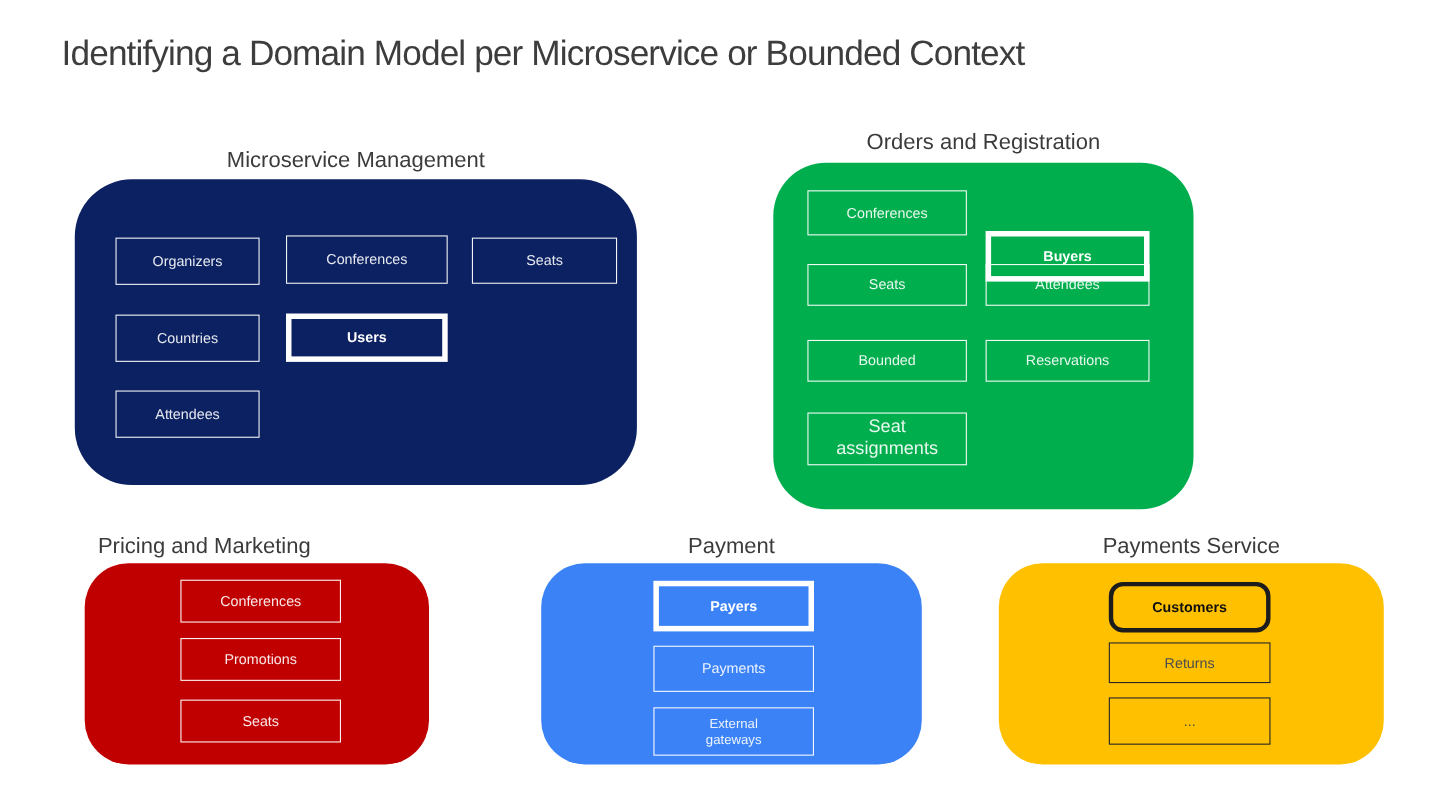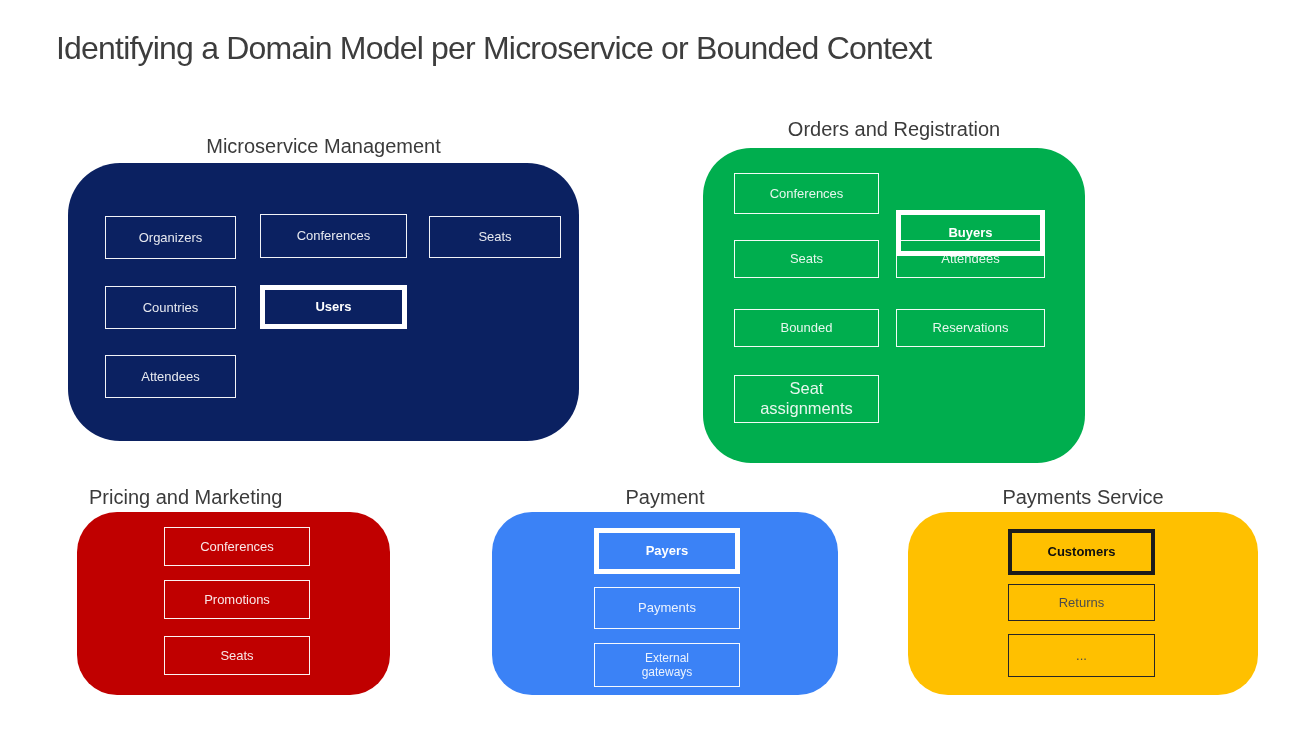--- a/index.html
+++ b/index.html
@@ -85,21 +85,21 @@
   #ctx-payment { left: 492px; top: 512px; width: 346px; height: 183px; background: #3b82f6; border-radius: 40px; }
   #ctx-payment .entity:nth-child(1) { left: 102px; top: 16px;  width: 146px; height: 46px; }
   #ctx-payment .entity:nth-child(2) { left: 102px; top: 75px;  width: 146px; height: 42px; }
   #ctx-payment .entity:nth-child(3) { left: 102px; top: 131px; width: 146px; height: 44px; font-size: 12px; }
 
   
   #lbl-customer { left: 908px; top: 485px; width: 350px; text-align: center; }
   #ctx-customer { left: 908px; top: 512px; width: 350px; height: 183px; background: #FFC000; border-radius: 40px; }
   #ctx-customer .entity { border-color: #262626; color: #4c4c4c; }
   #ctx-customer .entity.hl { border: 4.5px solid #1c1c1c; color: #0f0f0f; font-weight: bold; }
-  #ctx-customer .entity:nth-child(1) { left: 100px; top: 17px;  width: 147px; height: 46px; }
+  #ctx-customer .entity:nth-child(1) { left: 100px; top: 17px;  width: 147px; height: 46px; border-radius: 13px; }
   #ctx-customer .entity:nth-child(2) { left: 100px; top: 72px;  width: 147px; height: 37px; }
   #ctx-customer .entity:nth-child(3) { left: 100px; top: 122px; width: 147px; height: 43px; }
 </style>
 </head>
 <body>
 
 <div class="stage">
 
   <div class="title">Identifying a Domain Model per Microservice or Bounded Context</div>
 

